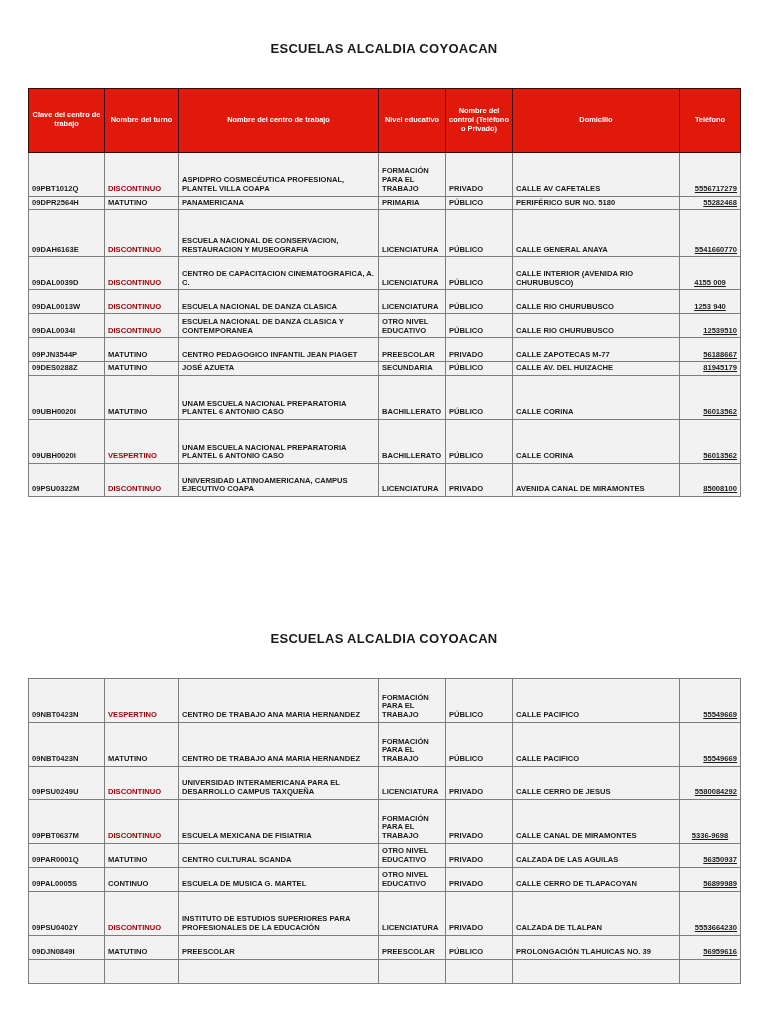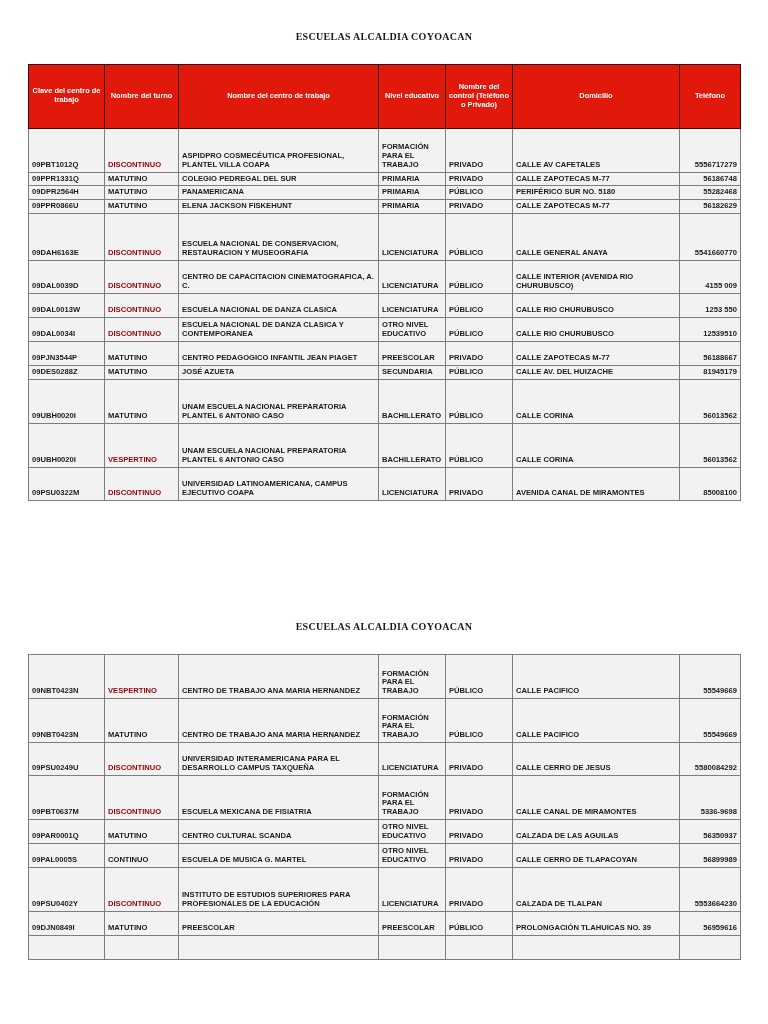--- a/index.html
+++ b/index.html
@@ -19,28 +19,28 @@
   .sheet {
     position: absolute;
     left: 28px;
     width: 712px;
   }
   .sheet-1 { top: 30px; }
   .sheet-2 { top: 620px; }
 
   .doc-title {
     text-align: center;
-    font-size: 10px;
+    font-size: 13px;
     font-weight: 700;
     color: #1a1a1a;
     letter-spacing: 0.3px;
-    font-family: Liberation Serif, serif;
+    font-family: Liberation Sans, sans-serif;
     height: 14px;
     line-height: 14px;
-    margin: 0;
+    margin: 12px;
   }
   .title-gap { height: 20px; }
 
   table.grid {
     border-collapse: collapse;
     table-layout: fixed;
     width: 712px;
     font-size: 7.6px;
     color: #1b1b1b;
   }
@@ -72,22 +72,22 @@
   col.c-centro { width: 200px; }
   col.c-nivel { width: 67px; }
   col.c-control { width: 67px; }
   col.c-domicilio { width: 167px; }
   col.c-tel { width: 61px; }
 
   td.turno-alert {
     background: #ffc7ce;
     color: #9c0006;
   }
-  td.tel { text-align: right; }
-  td.tel.left { text-align: right; }
+  td.tel { text-align: right; text-decoration: underline; }
+  td.tel.left { text-align: center; }
 
   tr.r-xs td { height: 13px; }
   tr.r-sm td { height: 24px; }
   tr.r-md td { height: 33px; }
   tr.r-lg td { height: 44px; }
   tr.r-xl td { height: 47px; }
 </style>
 </head>
 <body>
 
@@ -121,46 +121,28 @@
           <tr class="r-lg">
             <td>09PBT1012Q</td>
             <td class="turno-alert">DISCONTINUO</td>
             <td>ASPIDPRO COSMECÉUTICA PROFESIONAL, PLANTEL VILLA COAPA</td>
             <td>FORMACIÓN PARA EL TRABAJO</td>
             <td>PRIVADO</td>
             <td>CALLE AV CAFETALES</td>
             <td class="tel">5556717279</td>
           </tr>
           <tr class="r-xs">
-            <td>09PPR1331Q</td>
-            <td>MATUTINO</td>
-            <td>COLEGIO PEDREGAL DEL SUR</td>
-            <td>PRIMARIA</td>
-            <td>PRIVADO</td>
-            <td>CALLE ZAPOTECAS M-77</td>
-            <td class="tel">56186748</td>
-          </tr>
-          <tr class="r-xs">
             <td>09DPR2564H</td>
             <td>MATUTINO</td>
             <td>PANAMERICANA</td>
             <td>PRIMARIA</td>
             <td>PÚBLICO</td>
             <td>PERIFÉRICO SUR NO. 5180</td>
             <td class="tel">55282468</td>
           </tr>
-          <tr class="r-xs">
-            <td>09PPR0866U</td>
-            <td>MATUTINO</td>
-            <td>ELENA JACKSON FISKEHUNT</td>
-            <td>PRIMARIA</td>
-            <td>PRIVADO</td>
-            <td>CALLE ZAPOTECAS M-77</td>
-            <td class="tel">56182629</td>
-          </tr>
           <tr class="r-xl">
             <td>09DAH6163E</td>
             <td class="turno-alert">DISCONTINUO</td>
             <td>ESCUELA NACIONAL DE CONSERVACION, RESTAURACION Y MUSEOGRAFIA</td>
             <td>LICENCIATURA</td>
             <td>PÚBLICO</td>
             <td>CALLE GENERAL ANAYA</td>
             <td class="tel">5541660770</td>
           </tr>
           <tr class="r-md">
@@ -172,21 +154,21 @@
             <td>CALLE INTERIOR (AVENIDA RIO CHURUBUSCO)</td>
             <td class="tel left">4155 009</td>
           </tr>
           <tr class="r-sm">
             <td>09DAL0013W</td>
             <td class="turno-alert">DISCONTINUO</td>
             <td>ESCUELA NACIONAL DE DANZA CLASICA</td>
             <td>LICENCIATURA</td>
             <td>PÚBLICO</td>
             <td>CALLE RIO CHURUBUSCO</td>
-            <td class="tel left">1253 550</td>
+            <td class="tel left">1253 940</td>
           </tr>
           <tr class="r-sm">
             <td>09DAL0034I</td>
             <td class="turno-alert">DISCONTINUO</td>
             <td>ESCUELA NACIONAL DE DANZA CLASICA Y CONTEMPORANEA</td>
             <td>OTRO NIVEL EDUCATIVO</td>
             <td>PÚBLICO</td>
             <td>CALLE RIO CHURUBUSCO</td>
             <td class="tel">12539510</td>
           </tr>

